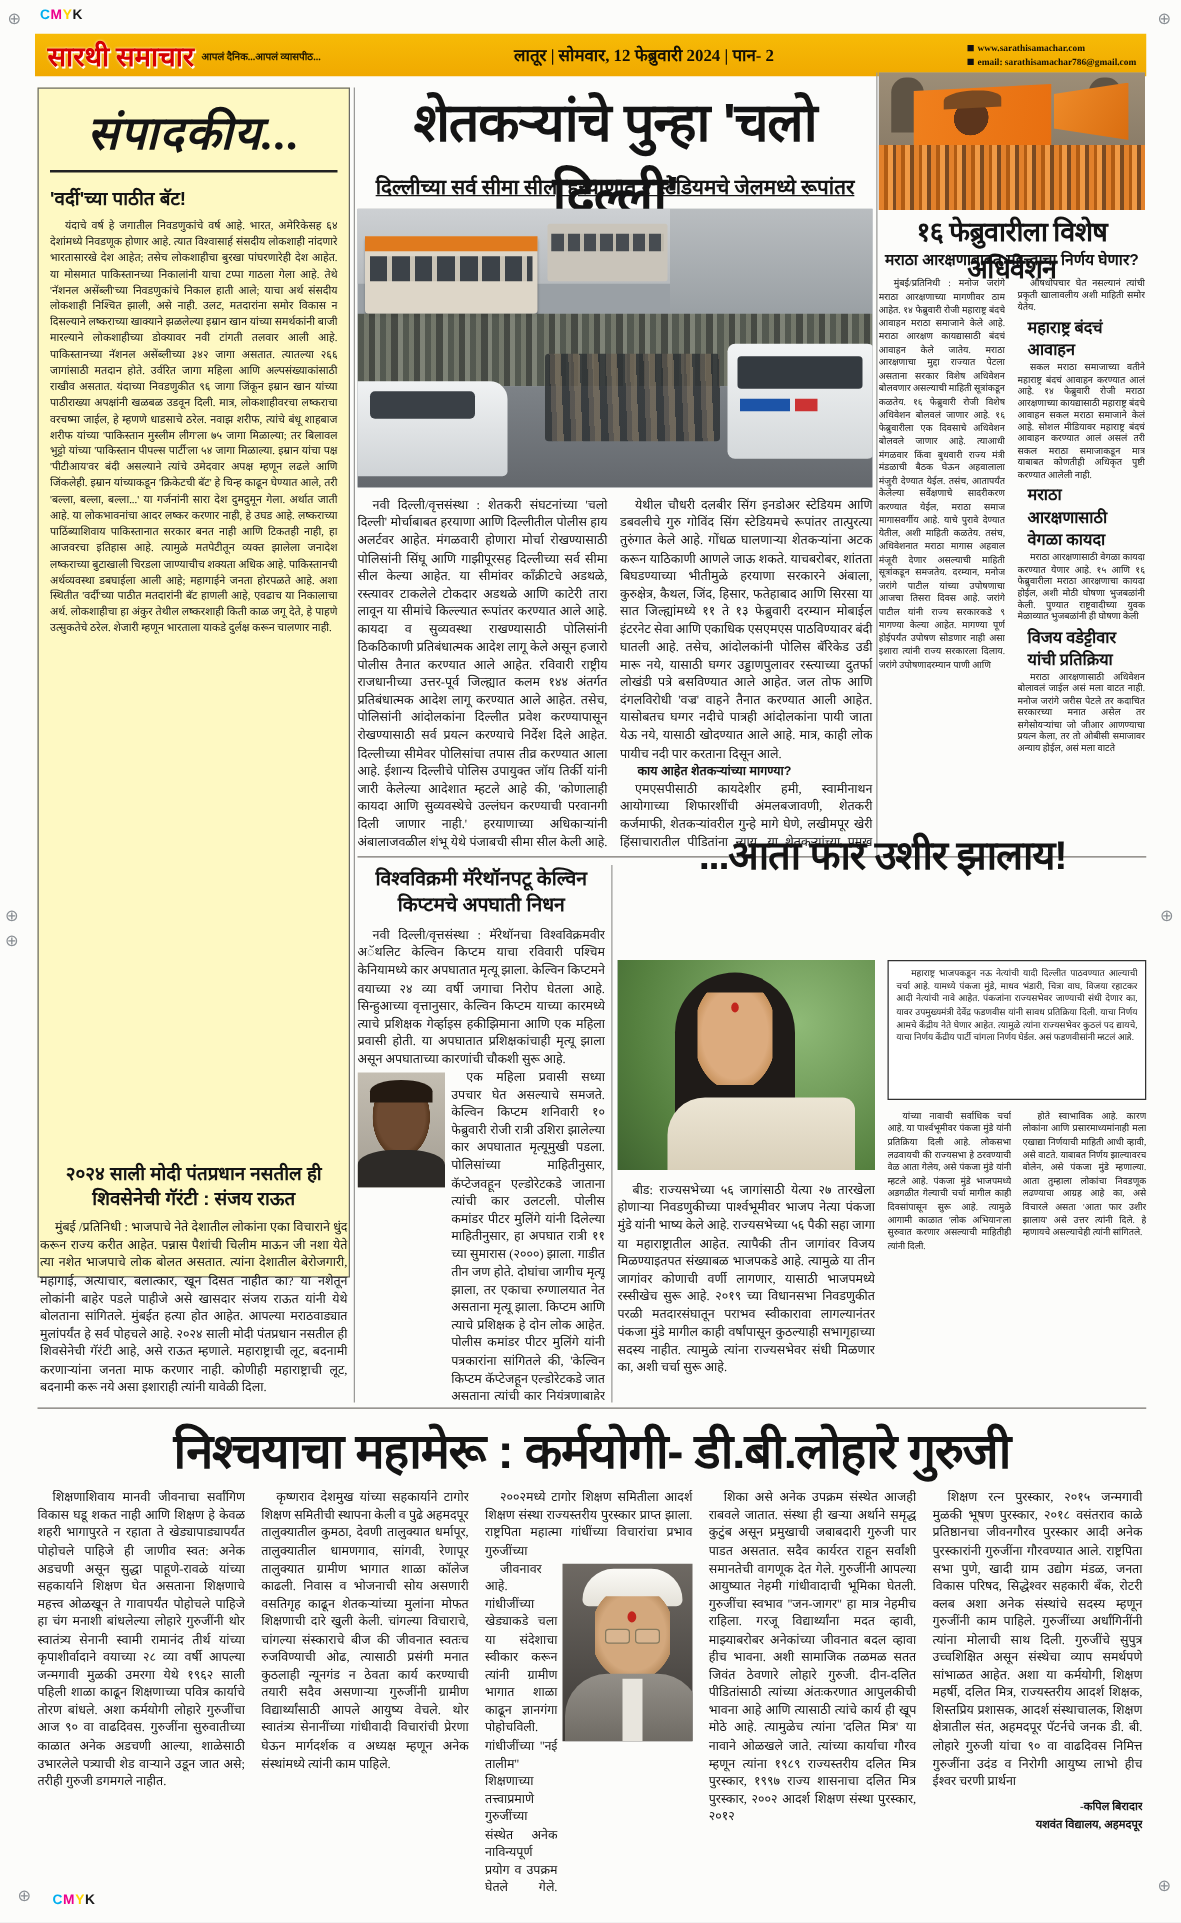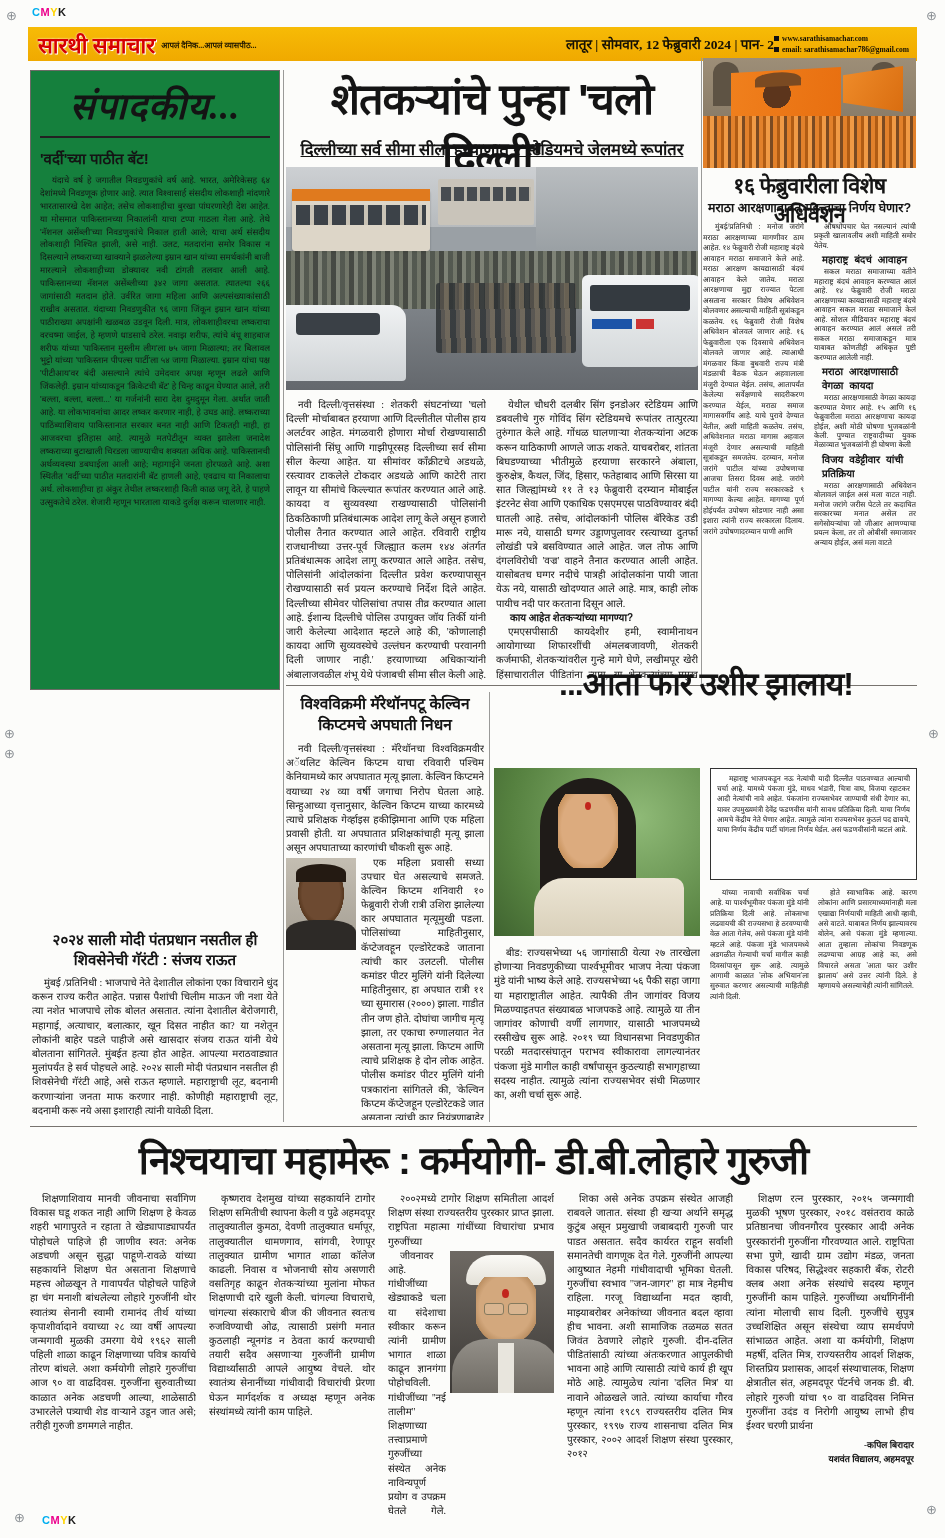--- a/index.html
+++ b/index.html
@@ -8,46 +8,46 @@
   
   .regmark{position:absolute;color:#8a8f94;font-size:13px;font-family:"DejaVu Sans",sans-serif;}
   .cmyk{position:absolute;font-family:"Liberation Sans",sans-serif;font-weight:bold;font-size:11px;letter-spacing:.5px;}
   .cmyk .c{color:#00aeef}.cmyk .m{color:#ec008c}.cmyk .y{color:#ffd400}.cmyk .k{color:#1a1a1a}
   
   .masthead{position:absolute;left:28px;top:27px;width:889px;height:34px;background:linear-gradient(#f7bb06,#f0a900);
             display:flex;align-items:center;}
   .logo{font-size:22px;font-weight:bold;color:#d60000;margin-left:10px;white-space:nowrap;
         text-shadow:0 0 2px #fff, 1px 1px 0 #fff;font-family:"Liberation Serif",serif;}
   .tagline{font-size:8px;font-weight:bold;color:#201800;margin-left:6px;white-space:nowrap;}
-  .dateline{font-size:13.5px;font-weight:bold;color:#141005;flex:1;text-align:right;white-space:nowrap;}
+  .dateline{font-size:13.5px;font-weight:bold;color:#141005;flex:1;text-align:center;white-space:nowrap;}
   .mh-contact{font-size:7.5px;font-weight:bold;color:#141005;margin-right:8px;line-height:1.5;text-align:left;white-space:nowrap;}
   .mh-contact .sq{display:inline-block;width:5px;height:5px;background:#111;margin-right:3px;}
   
   .vrule{position:absolute;width:1px;background:#9a9a98;}
   .hrule{position:absolute;height:1px;background:#77736e;}
   
-  .edbox{position:absolute;left:30px;top:70px;width:250px;height:620px;border:1px solid #6b6b66;background:#15803d;
+  .edbox{position:absolute;left:30px;top:70px;width:250px;height:952px;border:1px solid #6b6b66;background:#fef9c3;
          padding:8px 9px;box-sizing:border-box;}
   .ed-title{font-family:"Liberation Serif",serif;font-style:italic;font-weight:bold;font-size:37px;text-align:center;
             border-bottom:2px solid #222;padding-bottom:6px;letter-spacing:1px;}
   .ed-head{font-size:15px;font-weight:bold;font-family:"Liberation Sans",sans-serif;margin:10px 0 6px 0;}
   .bt{font-size:10px;line-height:1.42;text-align:justify;overflow:hidden;text-indent:12px;}
   .ed-body{height:715px;font-size:8.6px;line-height:1.5;}
   
   .h-main{position:absolute;left:286px;top:70px;width:412px;text-align:center;font-family:"Liberation Sans",sans-serif;
           font-weight:bold;font-size:43px;line-height:1.35;letter-spacing:-1px;}
   .h-sub{position:absolute;left:286px;top:137px;width:412px;text-align:center;font-weight:bold;font-size:16.5px;
          text-decoration:underline;font-family:"Liberation Serif",serif;}
   .h2{font-family:"Liberation Sans",sans-serif;font-weight:bold;text-align:center;}
   
   .ph{position:absolute;overflow:hidden;background:#9aa0a5;}
   .ph *{position:absolute;}
   
   .col{position:absolute;overflow:hidden;}
-  .seg-sub{font-weight:bold;font-size:10px;margin:2px 0 1px 8px;font-family:Liberation Mono, monospace;}
+  .seg-sub{font-weight:bold;font-size:13px;margin:2px 0 1px 8px;font-family:Liberation Serif, serif;}
   .seg-p{margin:0 0 1px 0;text-indent:10px;font-size:7.4px;line-height:1.28;text-align:justify;}
   .demand-head{font-weight:bold;text-indent:14px;font-family:Liberation Sans, sans-serif;}
   
   .pkbox{position:absolute;left:710px;top:768px;width:207px;height:112px;border:1.5px solid #333;background:#fff;
          padding:5px 6px;box-sizing:border-box;}
   .pkbox-title{font-size:13px;font-weight:bold;line-height:1.2;font-family:"Liberation Sans",sans-serif;margin-bottom:3px;}
   
   .kwrap{overflow:hidden;}
   .kphoto{float:left;width:70px;height:92px;margin:2px 5px 2px 0;position:relative;overflow:hidden;
           background:linear-gradient(#c4beb2,#a39d92);}

